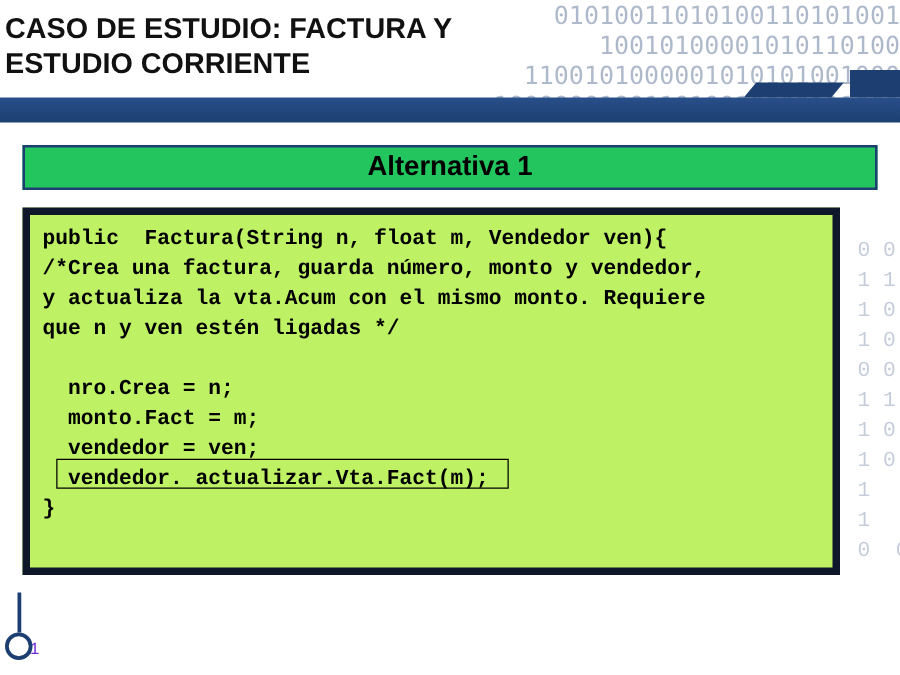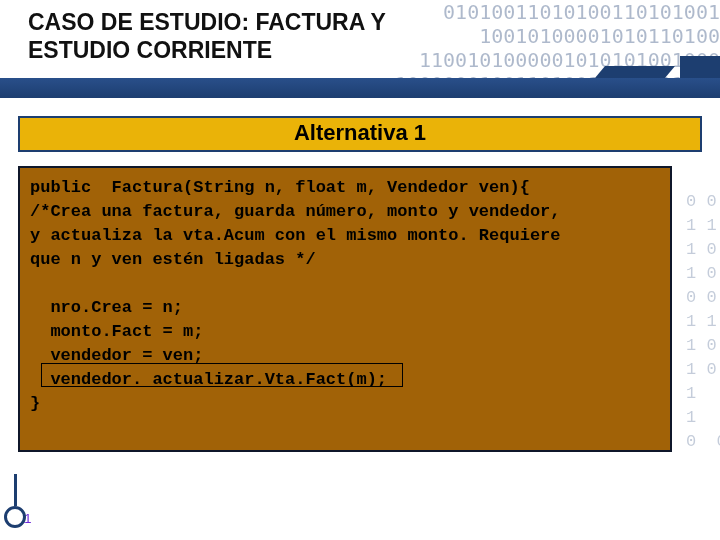--- a/index.html
+++ b/index.html
@@ -22,21 +22,21 @@
     line-height: 24px;
     white-space: pre;
     opacity: 0.35;
     z-index: 0;
     text-align: right;
     overflow: hidden;
   }
   .header {
     position: relative;
     z-index: 1;
-    padding: 8px 10px 14px 28px;
+    padding: 8px 10px 14px 4px;
     height: 86px;
   }
   .title {
     font-size: 23px;
     font-weight: 700;
     color: #111;
     letter-spacing: 0px;
     line-height: 28px;
   }
   .header-bar {
@@ -58,33 +58,33 @@
   .header-bar::after{
     content:"";
     position:absolute;
     right:0; top:-22px;
     width:40px;height:22px;
     background:#1d3e70;
   }
   .subtitle-bar {
     margin: 30px 18px 0 18px;
     border: 2px solid #1d3e70;
-    background: #eab308;
+    background: #22c55e;
     text-align: center;
     font-size: 22px;
     font-weight: 700;
     color: #000;
     padding: 2px 0 4px 0;
     position: relative;
     z-index: 3;
   }
   .code-block {
     margin: 14px 48px 0 18px;
-    background: #a16207;
-    border: 2px solid #0f172a;
+    background: #bef264;
+    border: 6px solid #0f172a;
     padding: 8px 10px 10px 10px;
     font-family: "Courier New", monospace;
     font-size: 17px;
     line-height: 24px;
     color: #000;
     font-weight: bold;
     white-space: pre-wrap;
     position: relative;
     z-index: 3;
     min-height: 260px;

